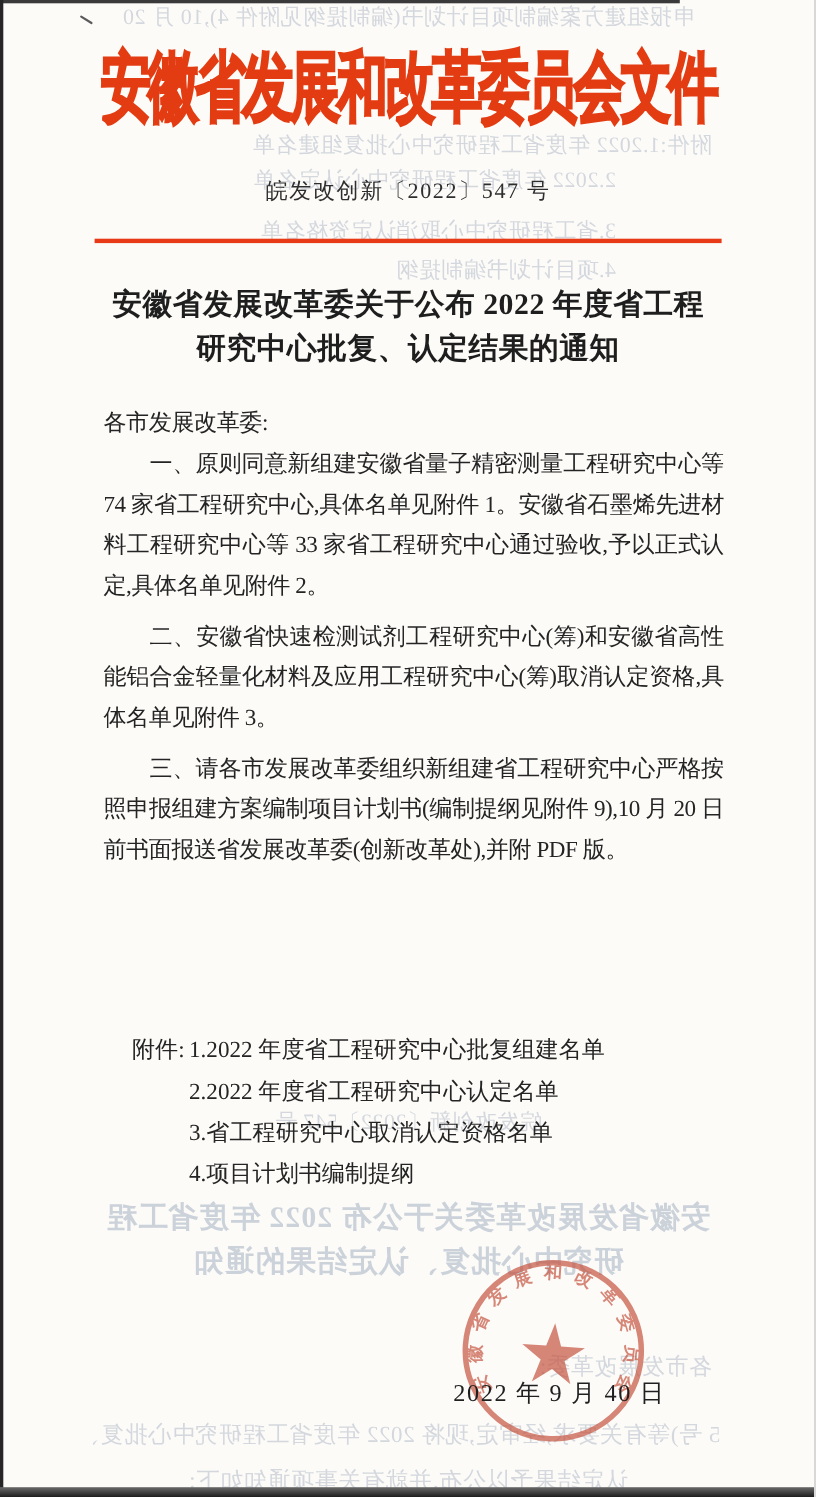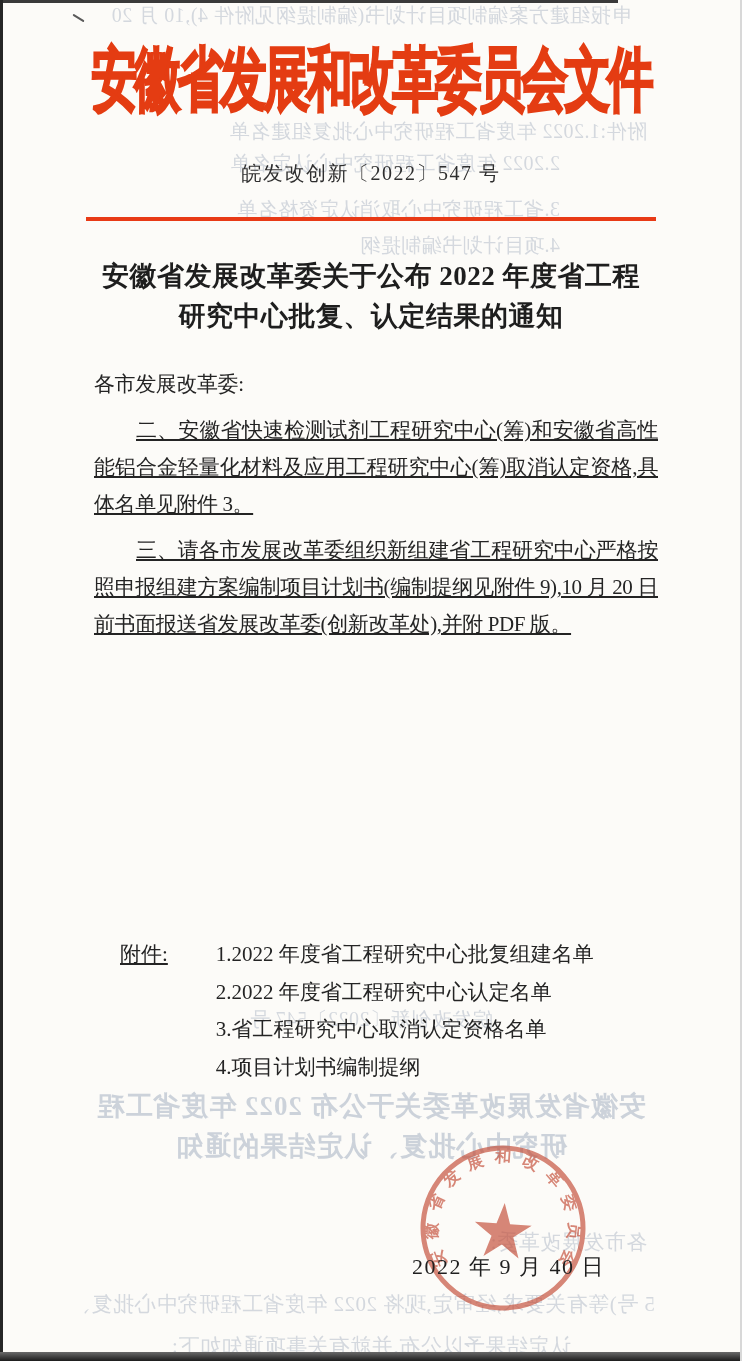--- a/index.html
+++ b/index.html
@@ -66,30 +66,30 @@
 
   
   .body-block{
     position:absolute;top:366px;left:94px;width:564px;
     font-size:21px;line-height:37px;letter-spacing:-0.4px;
     color:#242424;z-index:3;
     text-align:justify;
   }
   .salutation{margin:0;}
   .para{margin:0;text-indent:2em;}
-  .para.sp{margin-top:9px;text-decoration:underline;}
+  .para.sp{margin-top:9px;}
 
   
   .attachments{
     position:absolute;top:936px;left:120px;
     display:flex;gap:4px;
     font-size:21px;line-height:37.5px;color:#242424;z-index:3;
   }
-  .attachments .label{white-space:nowrap;text-decoration:underline;}
-  .attachment-item{white-space:nowrap;margin-left:44px;}
+  .attachments .label{white-space:nowrap;}
+  .attachment-item{white-space:nowrap;}
 
   
   .seal{position:absolute;left:416px;top:1141px;width:174px;height:174px;z-index:2;opacity:0.68;transform:rotate(4deg);}
   .issue-date{
     position:absolute;left:412px;top:1252px;
     font-size:22px;letter-spacing:1.5px;color:#1f1f1f;z-index:4;
     white-space:nowrap;
   }
 </style>
 </head>
@@ -122,20 +122,21 @@
   <div class="red-divider"></div>
 
   <div class="doc-title">
     <div>安徽省发展改革委关于公布 2022 年度省工程</div>
     <div>研究中心批复、认定结果的通知</div>
   </div>
 
   <div class="body-block">
     <p class="salutation">各市发展改革委:</p>
     <div>
+        <p class="para">一、原则同意新组建安徽省量子精密测量工程研究中心等 74 家省工程研究中心,具体名单见附件 1。安徽省石墨烯先进材料工程研究中心等 33 家省工程研究中心通过验收,予以正式认定,具体名单见附件 2。</p>
         <p class="para sp">二、安徽省快速检测试剂工程研究中心(筹)和安徽省高性能铝合金轻量化材料及应用工程研究中心(筹)取消认定资格,具体名单见附件 3。</p>
         <p class="para sp">三、请各市发展改革委组织新组建省工程研究中心严格按照申报组建方案编制项目计划书(编制提纲见附件 9),10 月 20 日前书面报送省发展改革委(创新改革处),并附 PDF 版。</p>
       </div>
   </div>
 
   <div class="attachments">
     <span class="label">附件:</span>
     <div>
         <div class="attachment-item">1.2022 年度省工程研究中心批复组建名单</div>
         <div class="attachment-item">2.2022 年度省工程研究中心认定名单</div>

